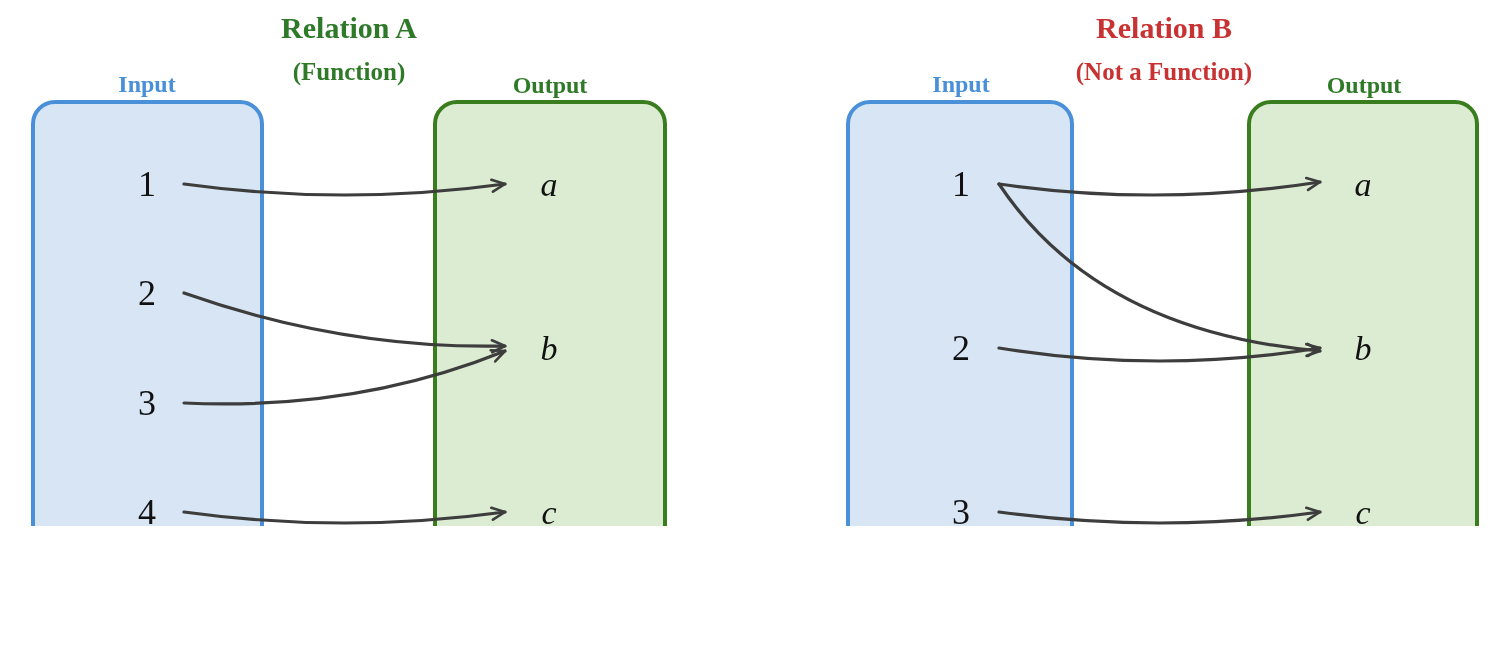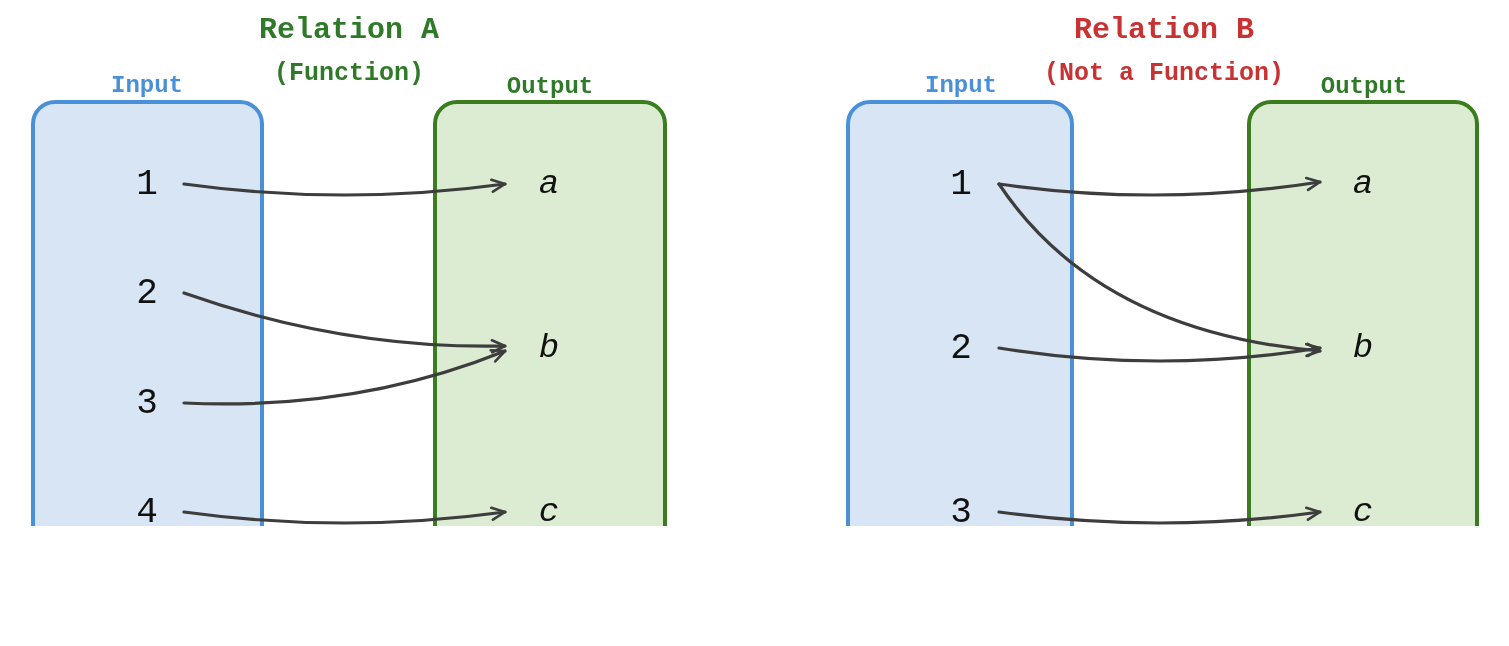--- a/index.html
+++ b/index.html
@@ -2,21 +2,21 @@
 <html style="--blue-stroke: #4a90d9; --blue-fill: #d7e5f4; --blue-text: #4a90d9; --green-stroke: #3a7d1f; --green-fill: #dcecd2; --green-text: #2f7a29; --red-text: #c83232; --arrow: #3d3d3d; --ink: #111111;"><head>
 <meta charset="utf-8">
 <style>
   html, body { margin: 0; padding: 0; background: #ffffff; }
   .canvas {
     position: relative;
     width: 1509px;
     height: 526px;
     background: #ffffff;
     overflow: hidden;
-    font-family: Liberation Mono, monospace;
+    font-family: Liberation Serif, serif;
   }
   svg { display: block; }
 
   .title    { font-size: 30px; font-weight: bold; text-anchor: middle; }
   .subtitle { font-size: 25px; font-weight: bold; text-anchor: middle; }
   .boxlabel { font-size: 24px; font-weight: bold; text-anchor: middle; }
   .green { fill: var(--green-text); }
   .red   { fill: var(--red-text); }
   .blue  { fill: var(--blue-text); }
 

